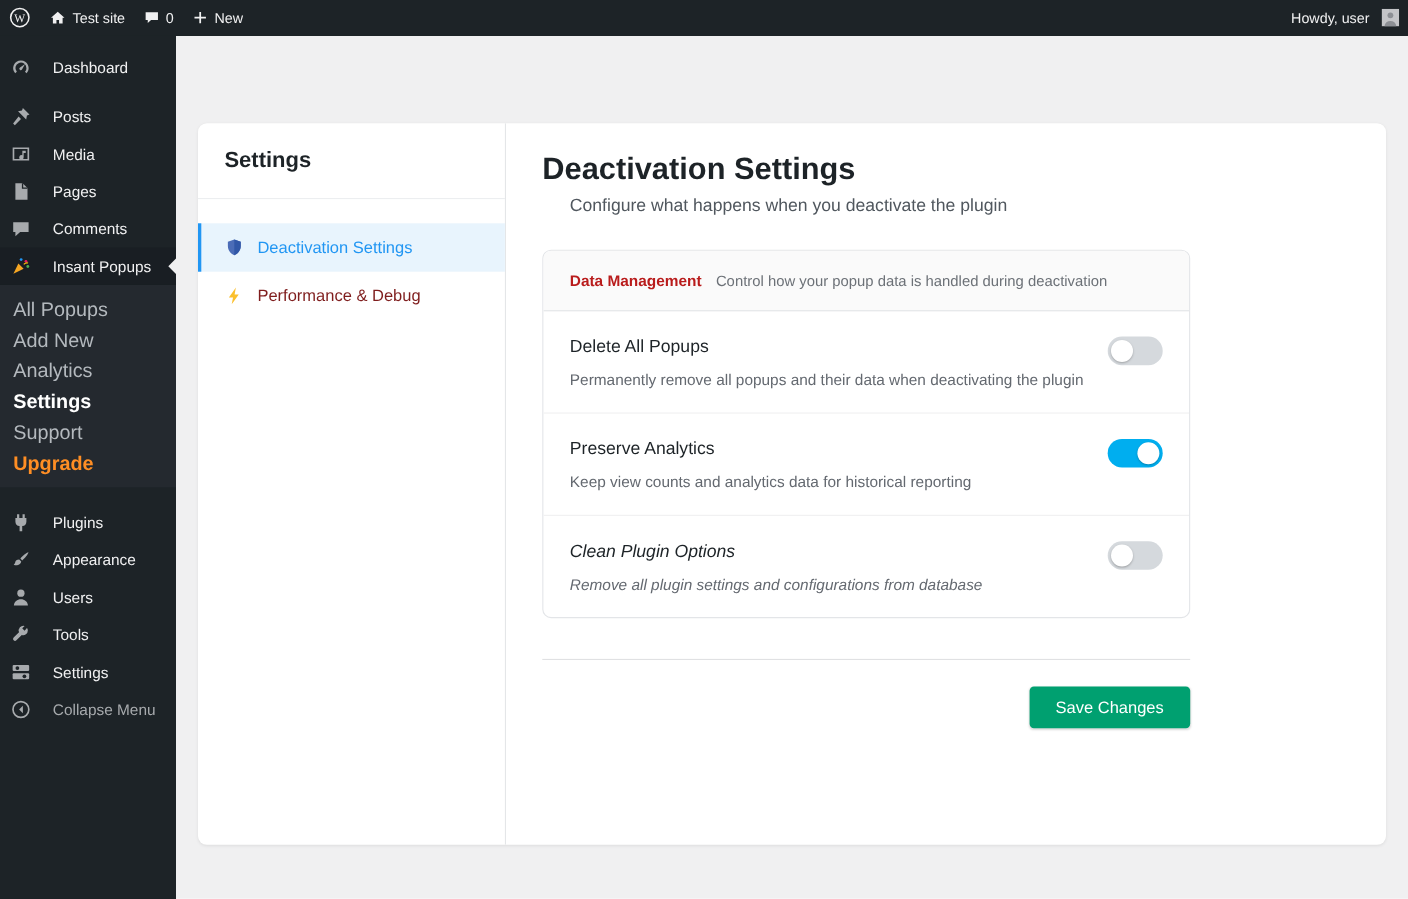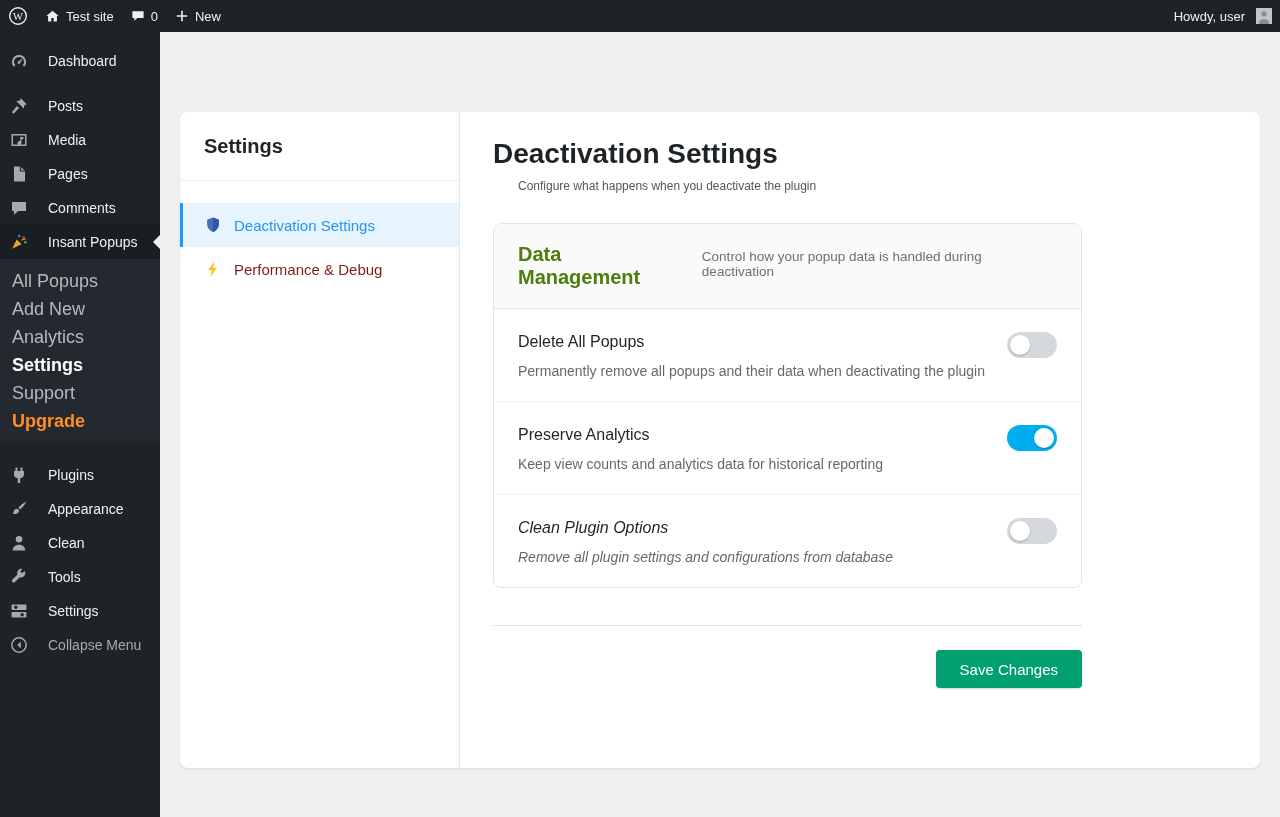--- a/index.html
+++ b/index.html
@@ -75,30 +75,30 @@
   }
   .nav-item .ni { width:18px; height:18px; flex:0 0 18px; }
   .nav-item .ni svg { width:18px; height:18px; display:block; }
   .nav-item.active {
     background:#e8f4fd; color:#2196f3;
     border-left:3px solid #2196f3; padding-left:21px;
   }
   
   .settings-main { flex:1; padding:26px 0 0 33px; }
   .settings-main h1 { margin:0; font-size:28px; font-weight:bold; color:#1d2327; }
-  .page-subtitle { margin:9px 0 0 25px; font-size:12px; color:#50575e; }
+  .page-subtitle { margin:9px 0 0 25px; font-size:16px; color:#50575e; }
   .card {
     width:589px; margin-top:30px;
     border:1px solid #e3e5e8; border-radius:8px; background:#fff; overflow:hidden;
   }
   .card-header {
     display:flex; align-items:baseline; gap:13px;
     padding:19px 24px; background:#fafafa; border-bottom:1px solid #e3e5e8;
   }
-  .card-header h3 { margin:0; font-size:20px; color:#4d7c0f; }
+  .card-header h3 { margin:0; font-size:14px; color:#b91c1c; }
   .card-sub { font-size:13.5px; color:#6c7177; }
   .setting-row { position:relative; padding:24px 24px 22px; border-bottom:1px solid #f0f0f1; }
   .setting-row:last-child { border-bottom:none;font-style:italic; }
   .s-label { font-size:16px; color:#1d2327; }
   .s-desc { margin-top:12px; font-size:14px; color:#646970; }
   .toggle {
     position:absolute; right:24px; top:23px;
     width:50px; height:26px; border-radius:13px;
     background:#d5d9dd; cursor:pointer; display:block;
   }
@@ -263,21 +263,21 @@
     <span>Appearance</span>
   </a>
 
   <a class="menu-item">
     <span class="mi">
       <svg viewBox="0 0 20 20" fill="#a7aaad">
           <circle cx="10" cy="6.3" r="3.3"></circle>
           <path d="M3.6 17.5c.4-3.6 3-5.7 6.4-5.7s6 2.1 6.4 5.7z"></path>
         </svg>
     </span>
-    <span>Clean</span>
+    <span>Users</span>
   </a>
 
   <a class="menu-item">
     <span class="mi">
       <svg viewBox="0 0 20 20" fill="#a7aaad">
           <path d="M16.3 6.1a4.3 4.3 0 0 1-5.5 4.1l-4.9 4.9a1.75 1.75 0 1 1-2.5-2.5l4.9-4.9A4.3 4.3 0 0 1 13.4 2l-2.2 2.2 2.1 2.1L15.5 4c.5.6.8 1.3.8 2.1z"></path>
         </svg>
     </span>
     <span>Tools</span>
   </a>

